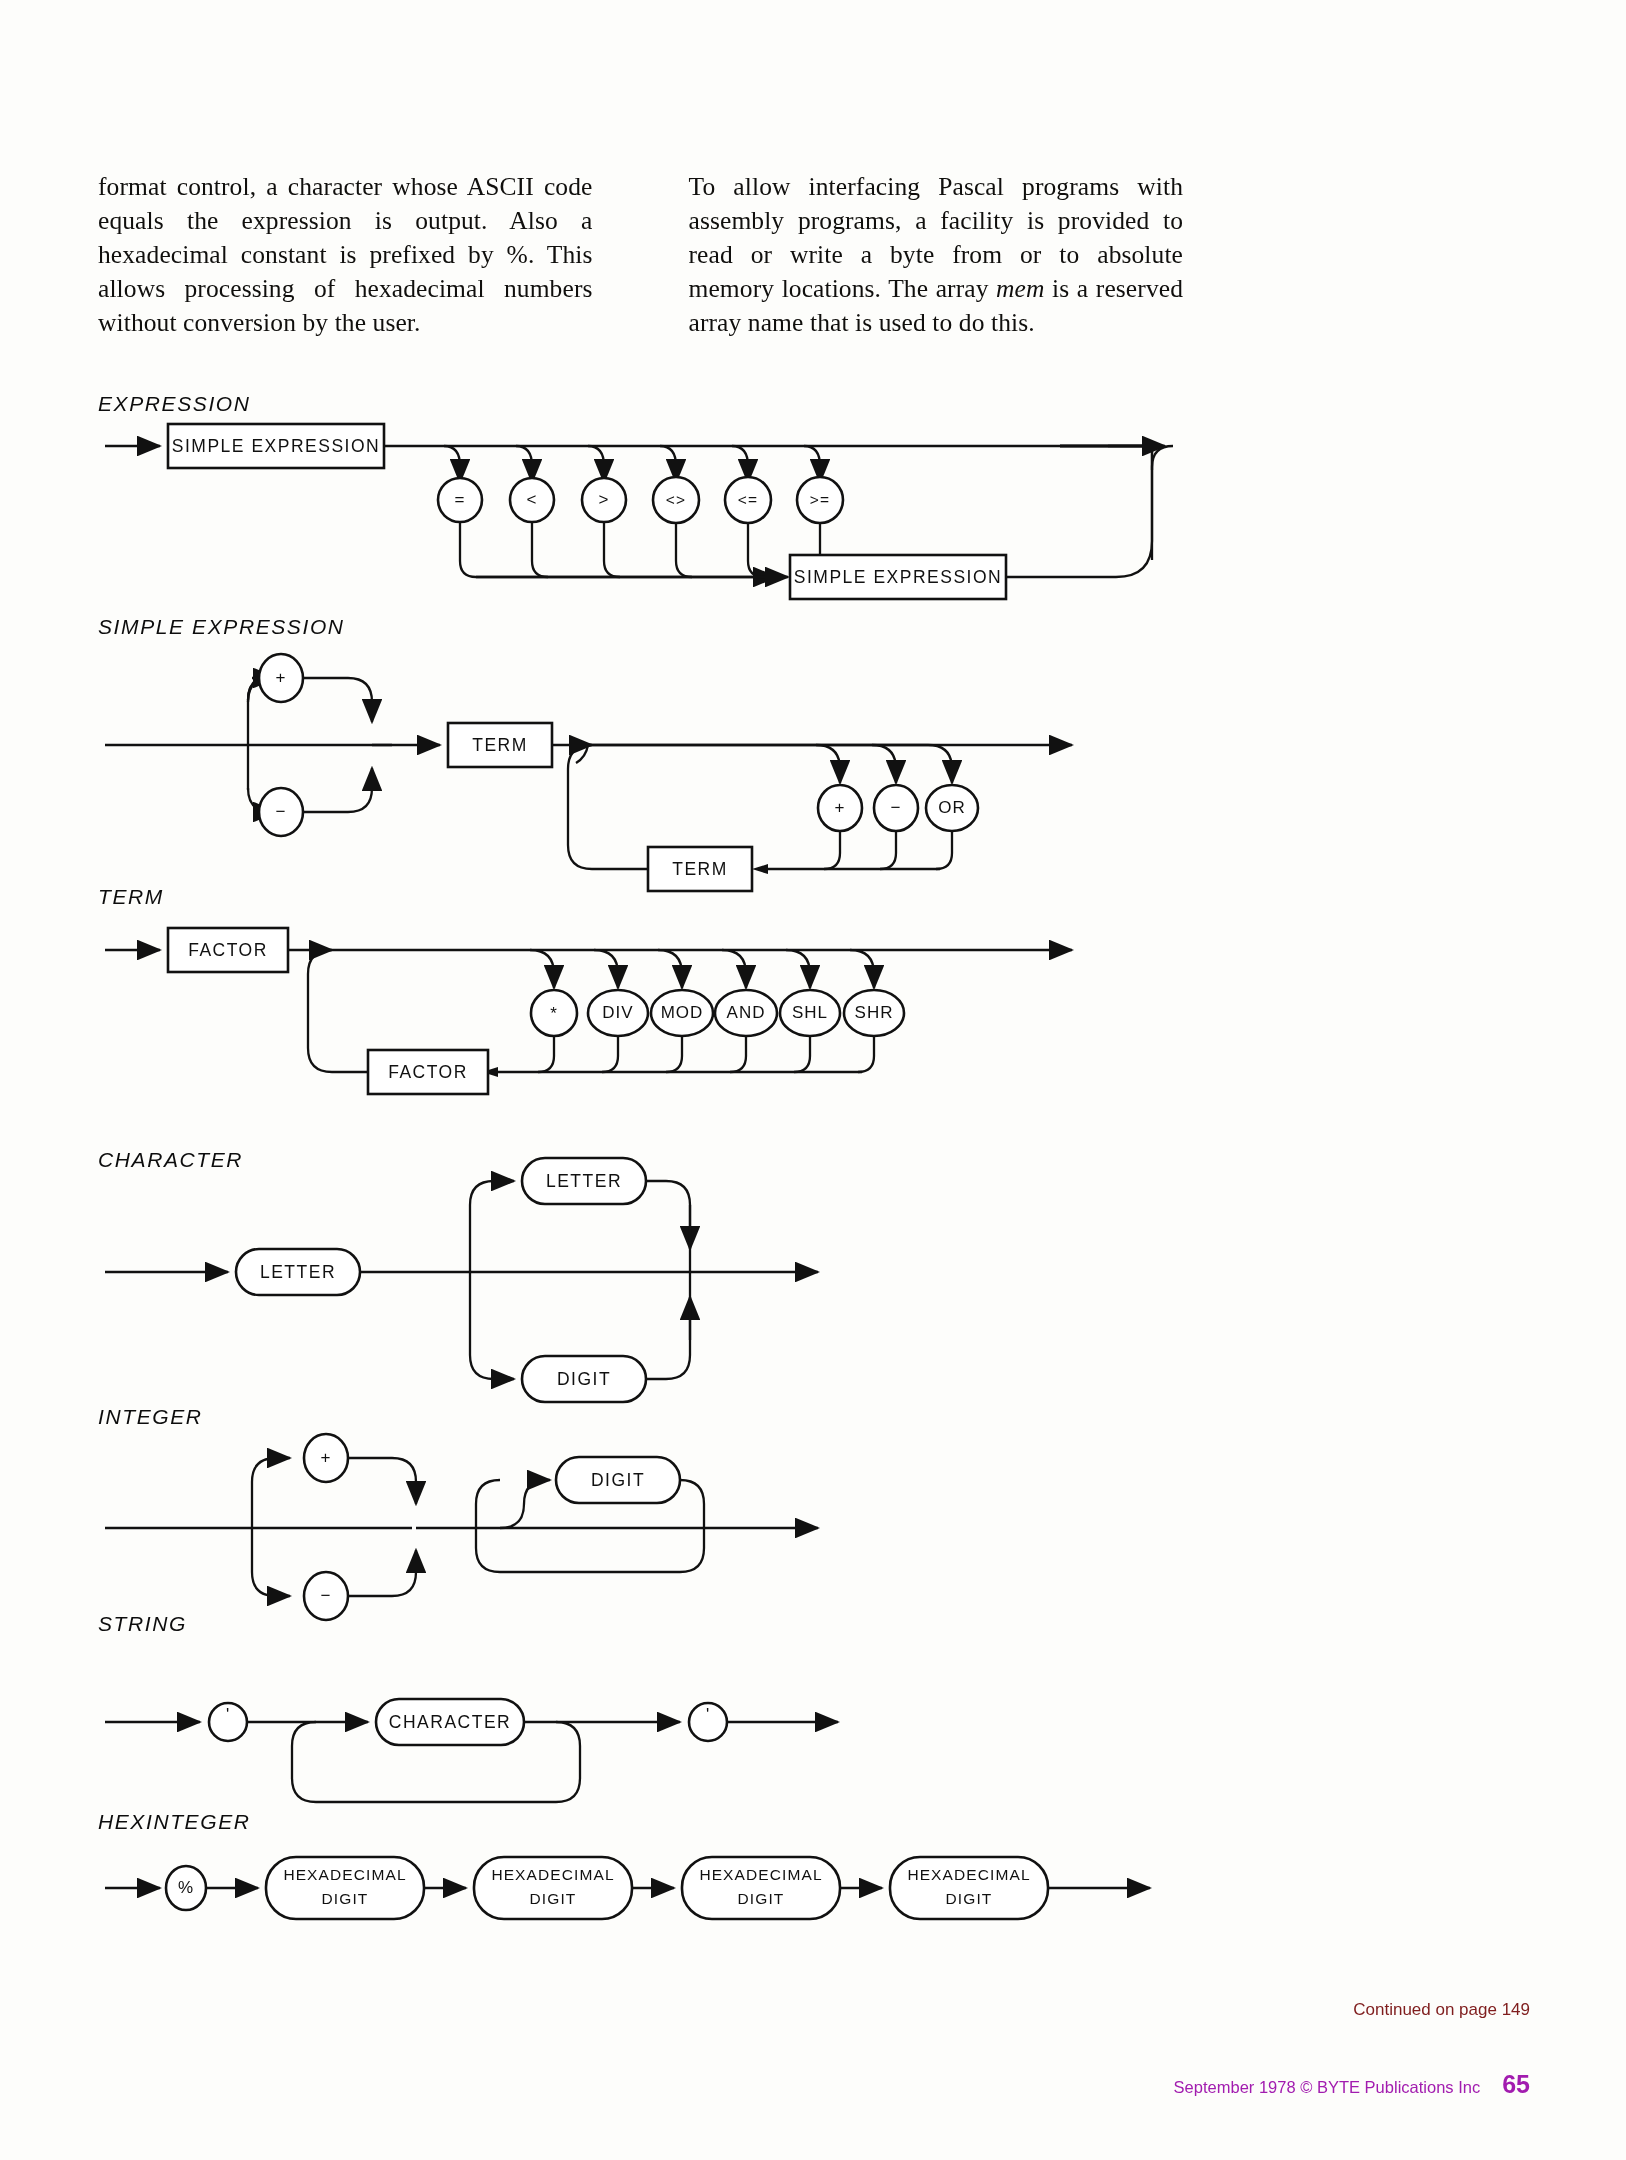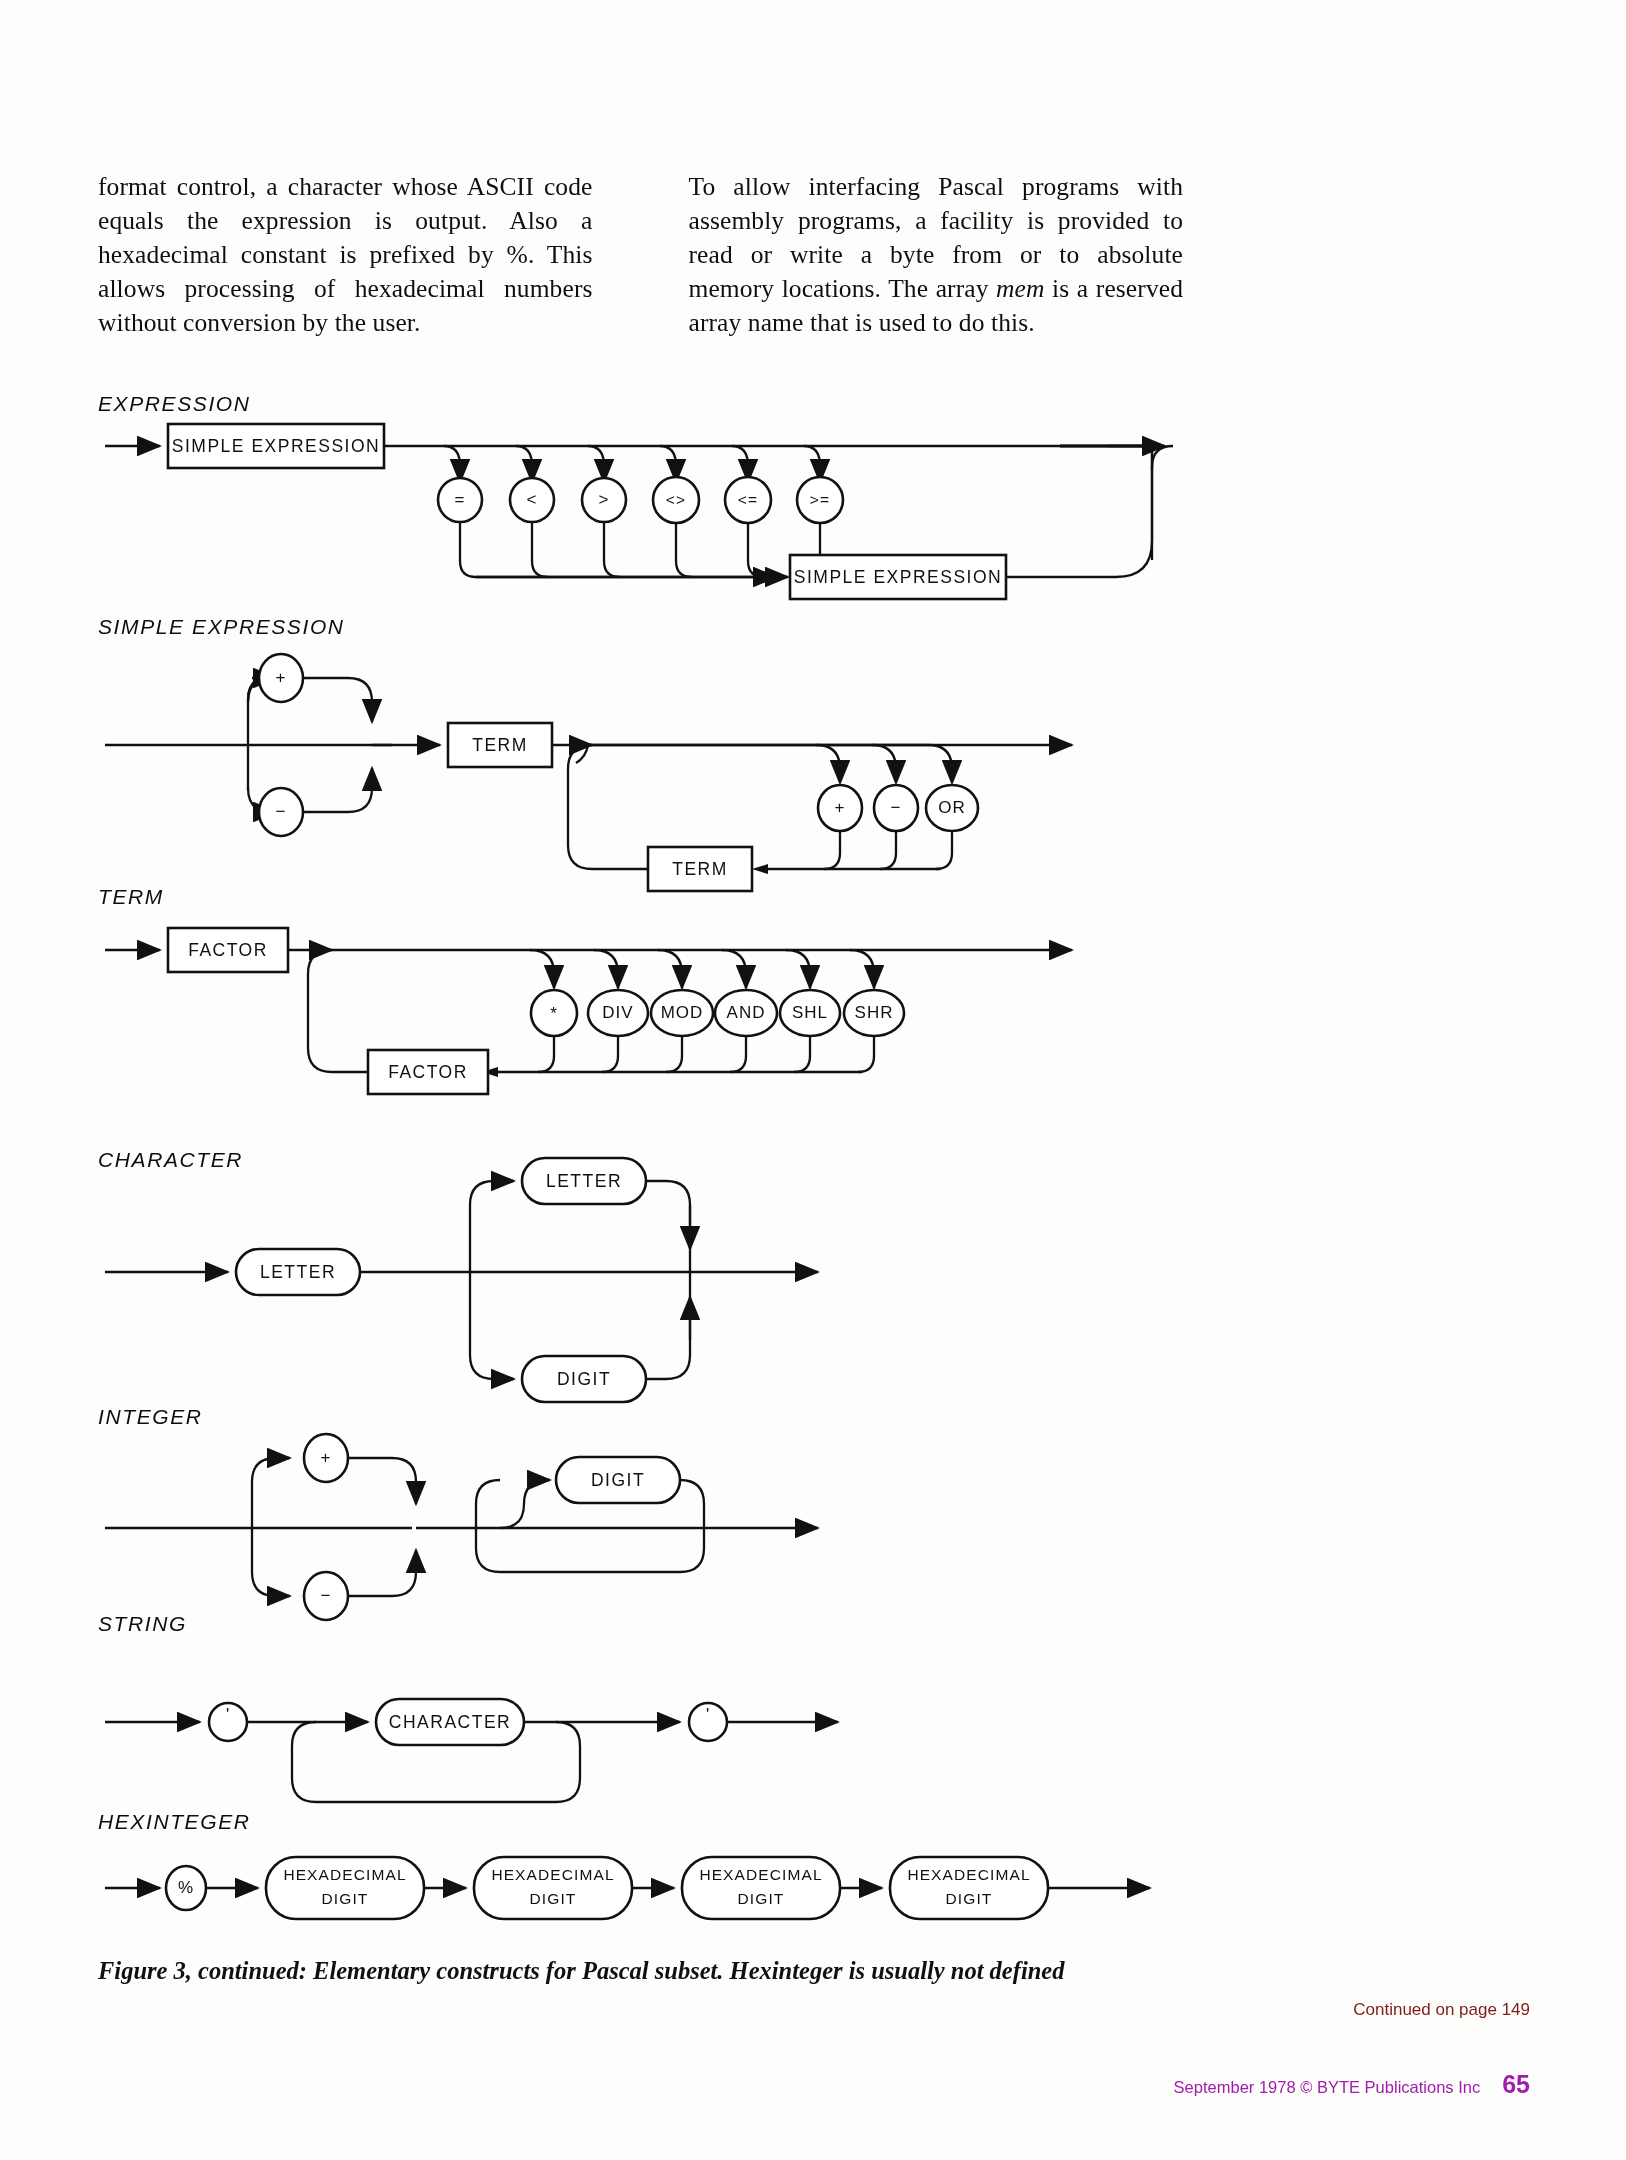--- a/index.html
+++ b/index.html
@@ -390,21 +390,20 @@
       <line x1="840" y1="1888" x2="882" y2="1888" marker-end="url(#ar)"></line>
 
       <rect class="round" x="890" y="1857" width="158" height="62" rx="30" ry="30"></rect>
       <text class="small" x="969" y="1876" style="text-anchor:middle">HEXADECIMAL</text>
       <text class="small" x="969" y="1900" style="text-anchor:middle">DIGIT</text>
       <line x1="1048" y1="1888" x2="1150" y2="1888" marker-end="url(#ar)"></line>
     </g>
   </svg>
 
   <div class="caption">
-    <div>Figure 3, continued: Elementary constructs for Pascal subset. Hexinteger is usually not defined</div>
   </div>
 
   <div class="cont-page">Continued on page 149</div>
 
   <div class="footer">
     <span>September 1978 © BYTE Publications Inc</span>
     <span class="pg">65</span>
   </div>
 
 </div>

